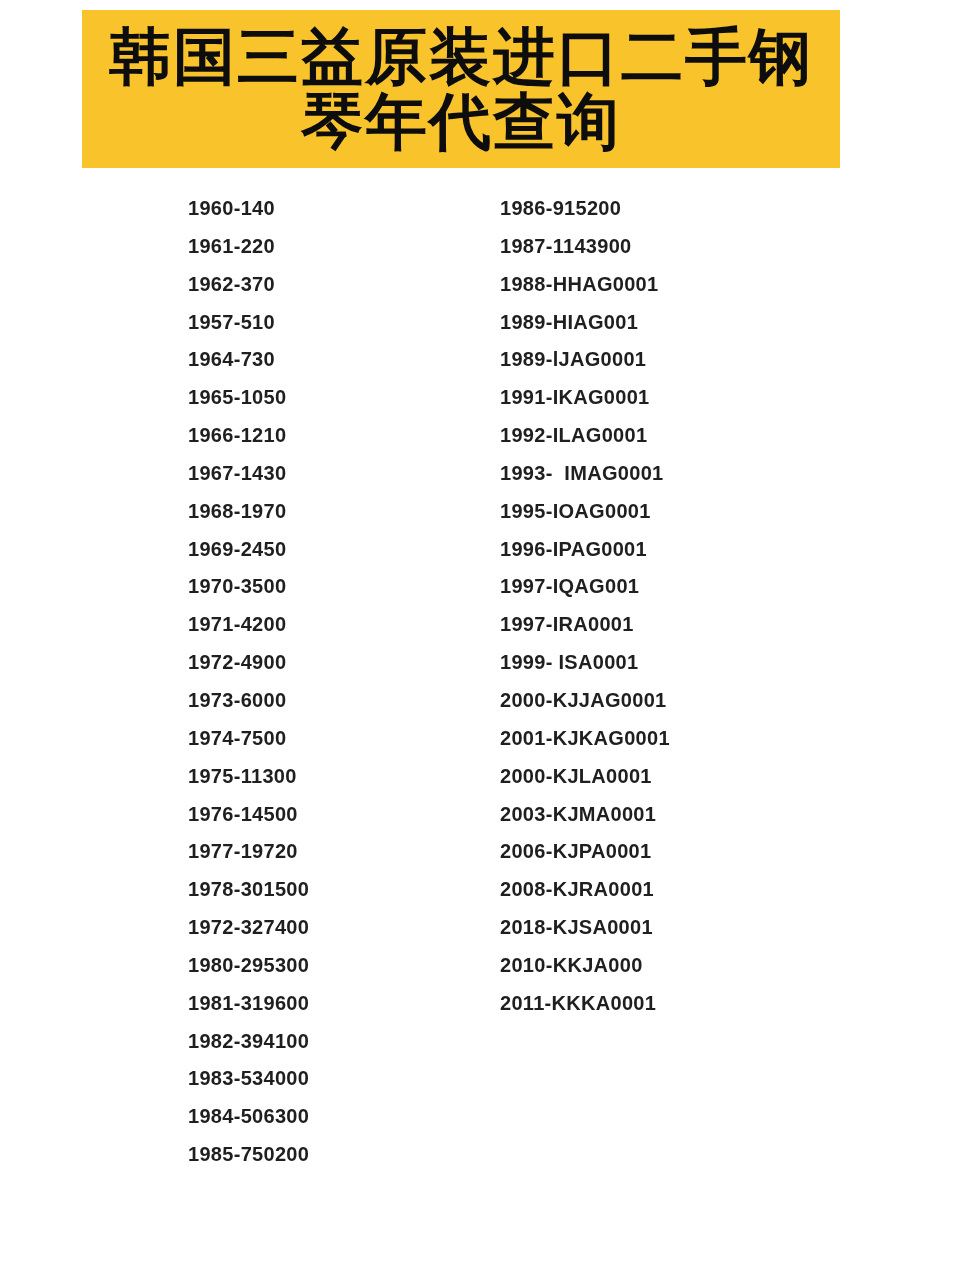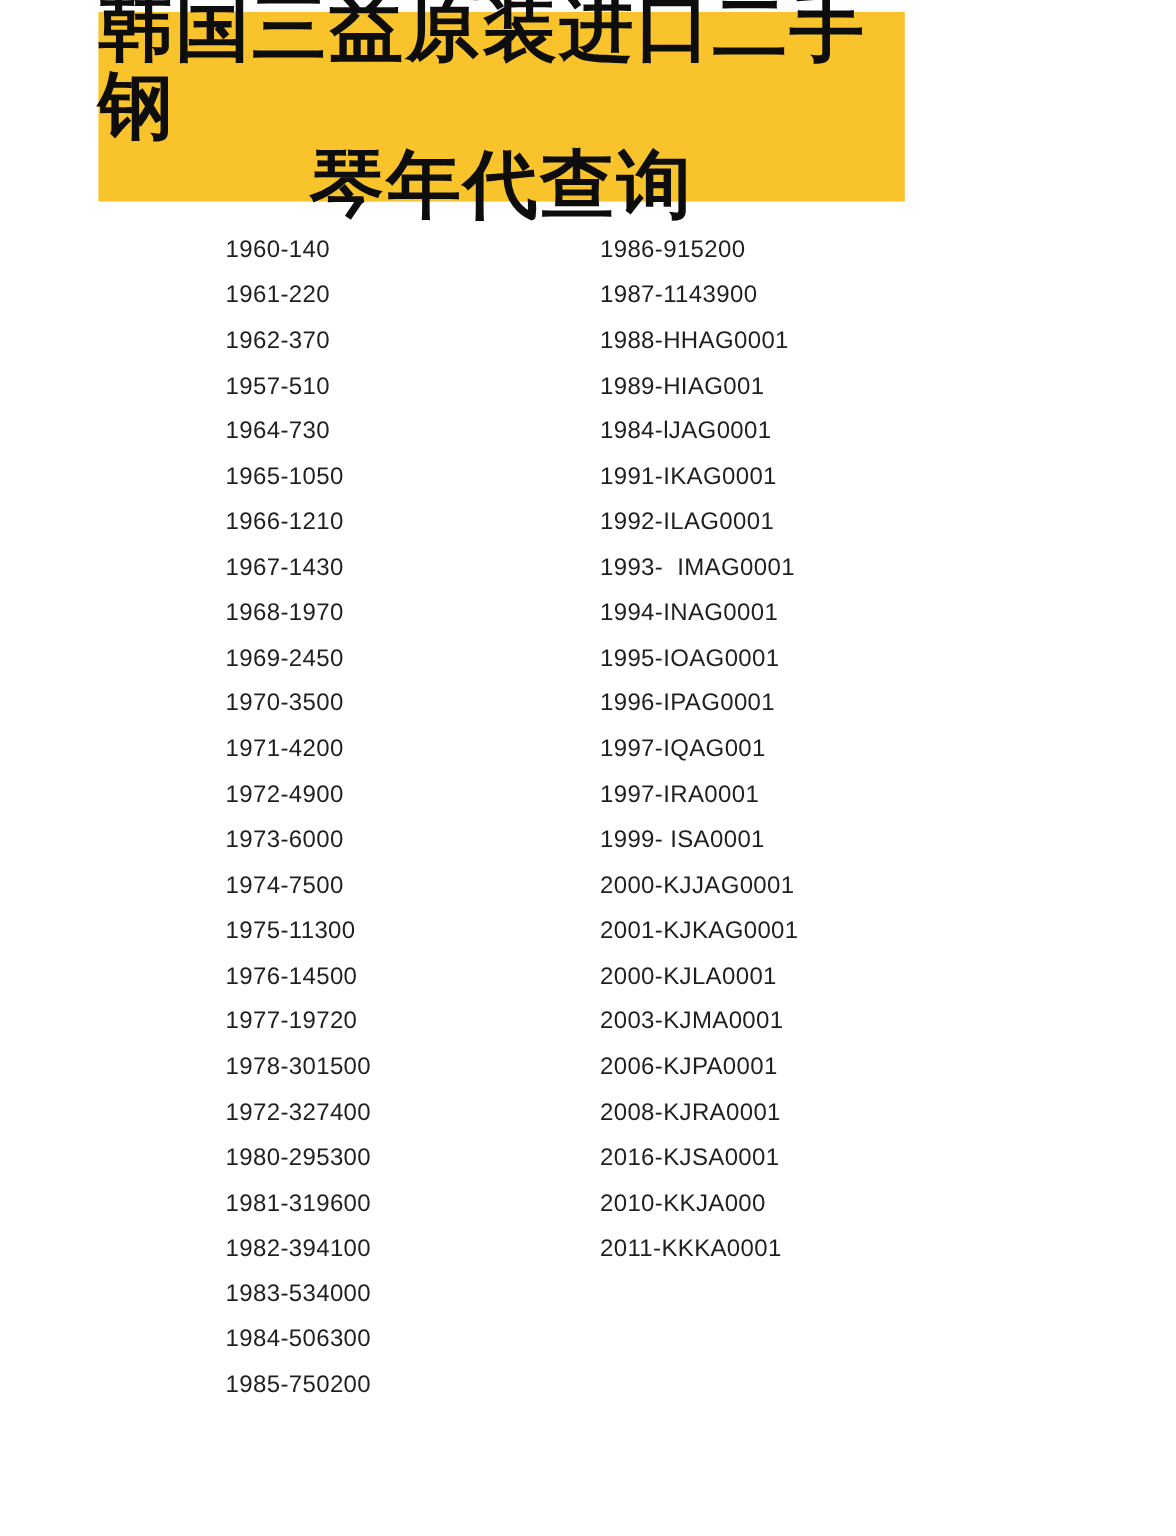--- a/index.html
+++ b/index.html
@@ -16,21 +16,21 @@
     position: relative;
     width: 980px;
     height: 1280px;
     background: var(--page-bg, #ffffff);
     overflow: hidden;
   }
   .banner {
     position: absolute;
     left: 82px;
     top: 10px;
-    width: 672px;
+    width: 758px;
     height: 158px;
     background: var(--banner-bg, #f9c32c);
     color: var(--banner-text, #0d0d0d);
     display: flex;
     flex-direction: column;
     justify-content: center;
     align-items: center;
     font-size: 62px;
     font-weight: 700;
     line-height: 1.05;
@@ -39,21 +39,21 @@
   .col {
     position: absolute;
     top: 190px;
   }
   .col-left  { left: 188px; }
   .col-right { left: 500px; }
   .list-item {
     height: 37.85px;
     line-height: 37.85px;
     font-size: 20px;
-    font-weight: 400;
+    font-weight: 700;
     color: var(--body-text, #1f1f1f);
     white-space: pre;
     letter-spacing: 0.3px;
   }
 </style>
 </head>
 <body>
 
 <div class="canvas">
 
@@ -89,35 +89,34 @@
         <div class="list-item">1982-394100</div>
         <div class="list-item">1983-534000</div>
         <div class="list-item">1984-506300</div>
         <div class="list-item">1985-750200</div>
       </div>
     <div class="col col-right">
         <div class="list-item">1986-915200</div>
         <div class="list-item">1987-1143900</div>
         <div class="list-item">1988-HHAG0001</div>
         <div class="list-item">1989-HIAG001</div>
-        <div class="list-item">1984-lJAG0001</div>
+        <div class="list-item">1989-lJAG0001</div>
         <div class="list-item">1991-IKAG0001</div>
         <div class="list-item">1992-ILAG0001</div>
         <div class="list-item">1993-  IMAG0001</div>
-        <div class="list-item">1994-INAG0001</div>
         <div class="list-item">1995-IOAG0001</div>
         <div class="list-item">1996-IPAG0001</div>
         <div class="list-item">1997-IQAG001</div>
         <div class="list-item">1997-IRA0001</div>
         <div class="list-item">1999- ISA0001</div>
         <div class="list-item">2000-KJJAG0001</div>
         <div class="list-item">2001-KJKAG0001</div>
         <div class="list-item">2000-KJLA0001</div>
         <div class="list-item">2003-KJMA0001</div>
         <div class="list-item">2006-KJPA0001</div>
         <div class="list-item">2008-KJRA0001</div>
-        <div class="list-item">2016-KJSA0001</div>
+        <div class="list-item">2018-KJSA0001</div>
         <div class="list-item">2010-KKJA000</div>
         <div class="list-item">2011-KKKA0001</div>
       </div>
   </main>
 
 </div>
 
 </body></html>

